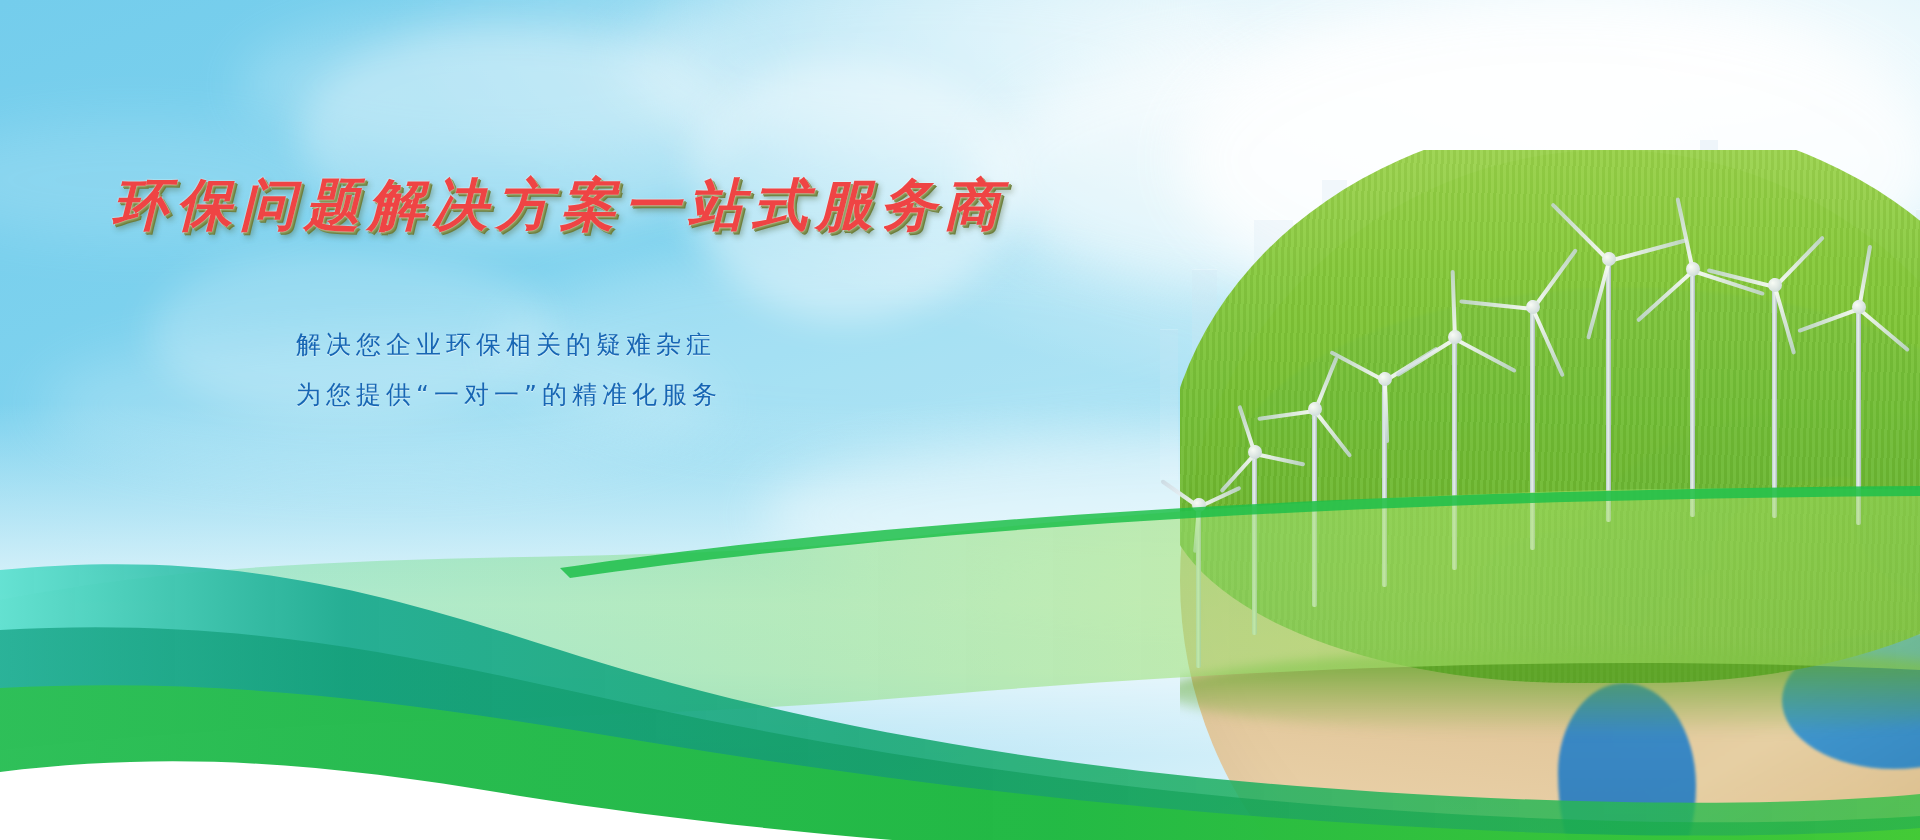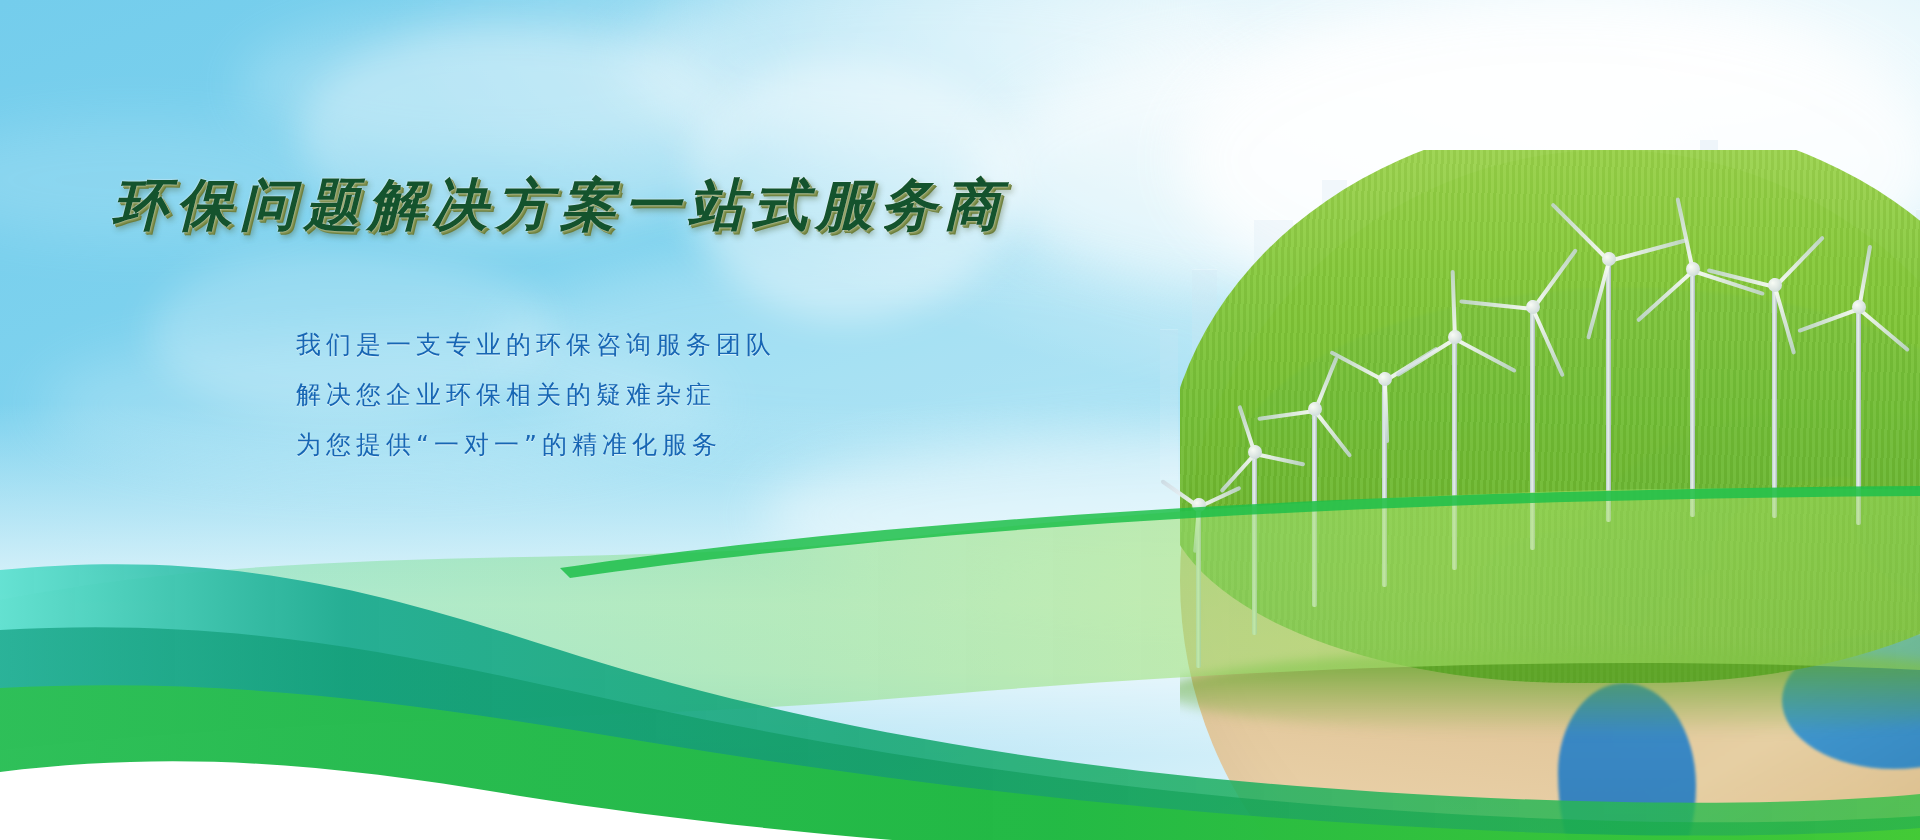--- a/index.html
+++ b/index.html
@@ -127,21 +127,21 @@
        background:radial-gradient(circle at 35% 35%,#ffffff,#c6d2d9);}
   .blade{position:absolute;left:50%;top:7px;height:4px;width:86px;margin-left:-2px;
          background:linear-gradient(90deg,rgba(255,255,255,.98),rgba(200,214,222,.85));
          border-radius:3px;transform-origin:2px 2px;}
 
   
   .title{
     position:absolute;left:112px;top:168px;
     font-family:"DejaVu Sans","Liberation Sans",sans-serif;
     font-size:56px;font-weight:bold;letter-spacing:8px;
-    color:#14532d;
+    color:#ef4444;
     white-space:nowrap;
     font-style:italic;
     text-shadow:
       0 0 2px #ffffff,
       2px 2px 0 #7e8f4a,
       3px 3px 0 #6d7f3e,
       4px 5px 6px rgba(60,80,30,.45);
   }
 
   
@@ -290,21 +290,20 @@
         <div class="blade" style="width: 48.16px; transform: rotate(95deg);"></div>
         <div class="blade" style="width: 48.16px; transform: rotate(215deg);"></div>
         <div class="blade" style="width: 48.16px; transform: rotate(335deg);"></div>
         <div class="hub"></div>
       </div>
     </div>
 
   <div class="title">环保问题解决方案一站式服务商</div>
 
   <div class="subtitle">
-    <div>我们是一支专业的环保咨询服务团队</div>
     <div>解决您企业环保相关的疑难杂症</div>
     <div>为您提供“一对一”的精准化服务</div>
   </div>
 
   <div class="waves">
     <svg viewBox="0 0 1920 420" preserveAspectRatio="none">
       <defs>
         <linearGradient id="gTeal" x1="0" y1="0" x2="1" y2="0">
           <stop offset="0%" stop-color="#5fe0d0" stop-opacity=".95"></stop>
           <stop offset="18%" stop-color="#1aa98f" stop-opacity=".92"></stop>

